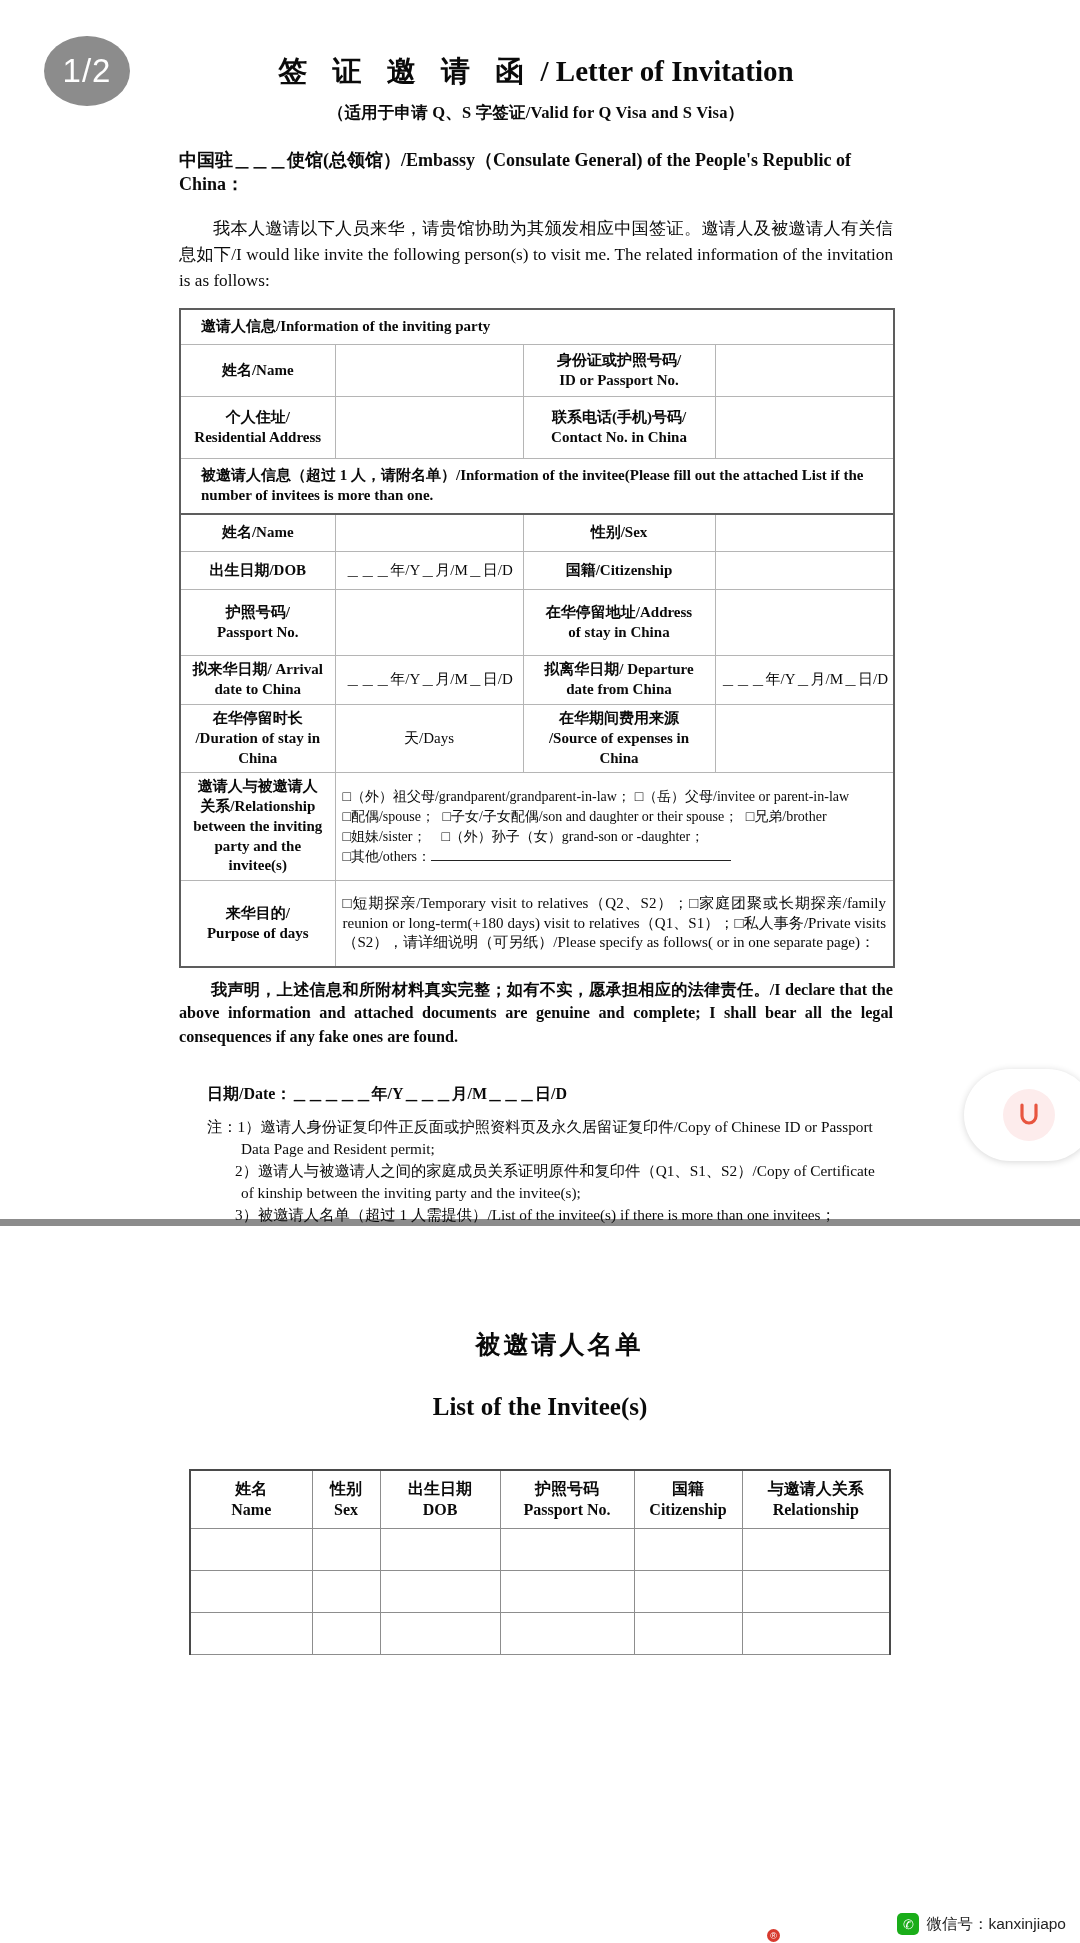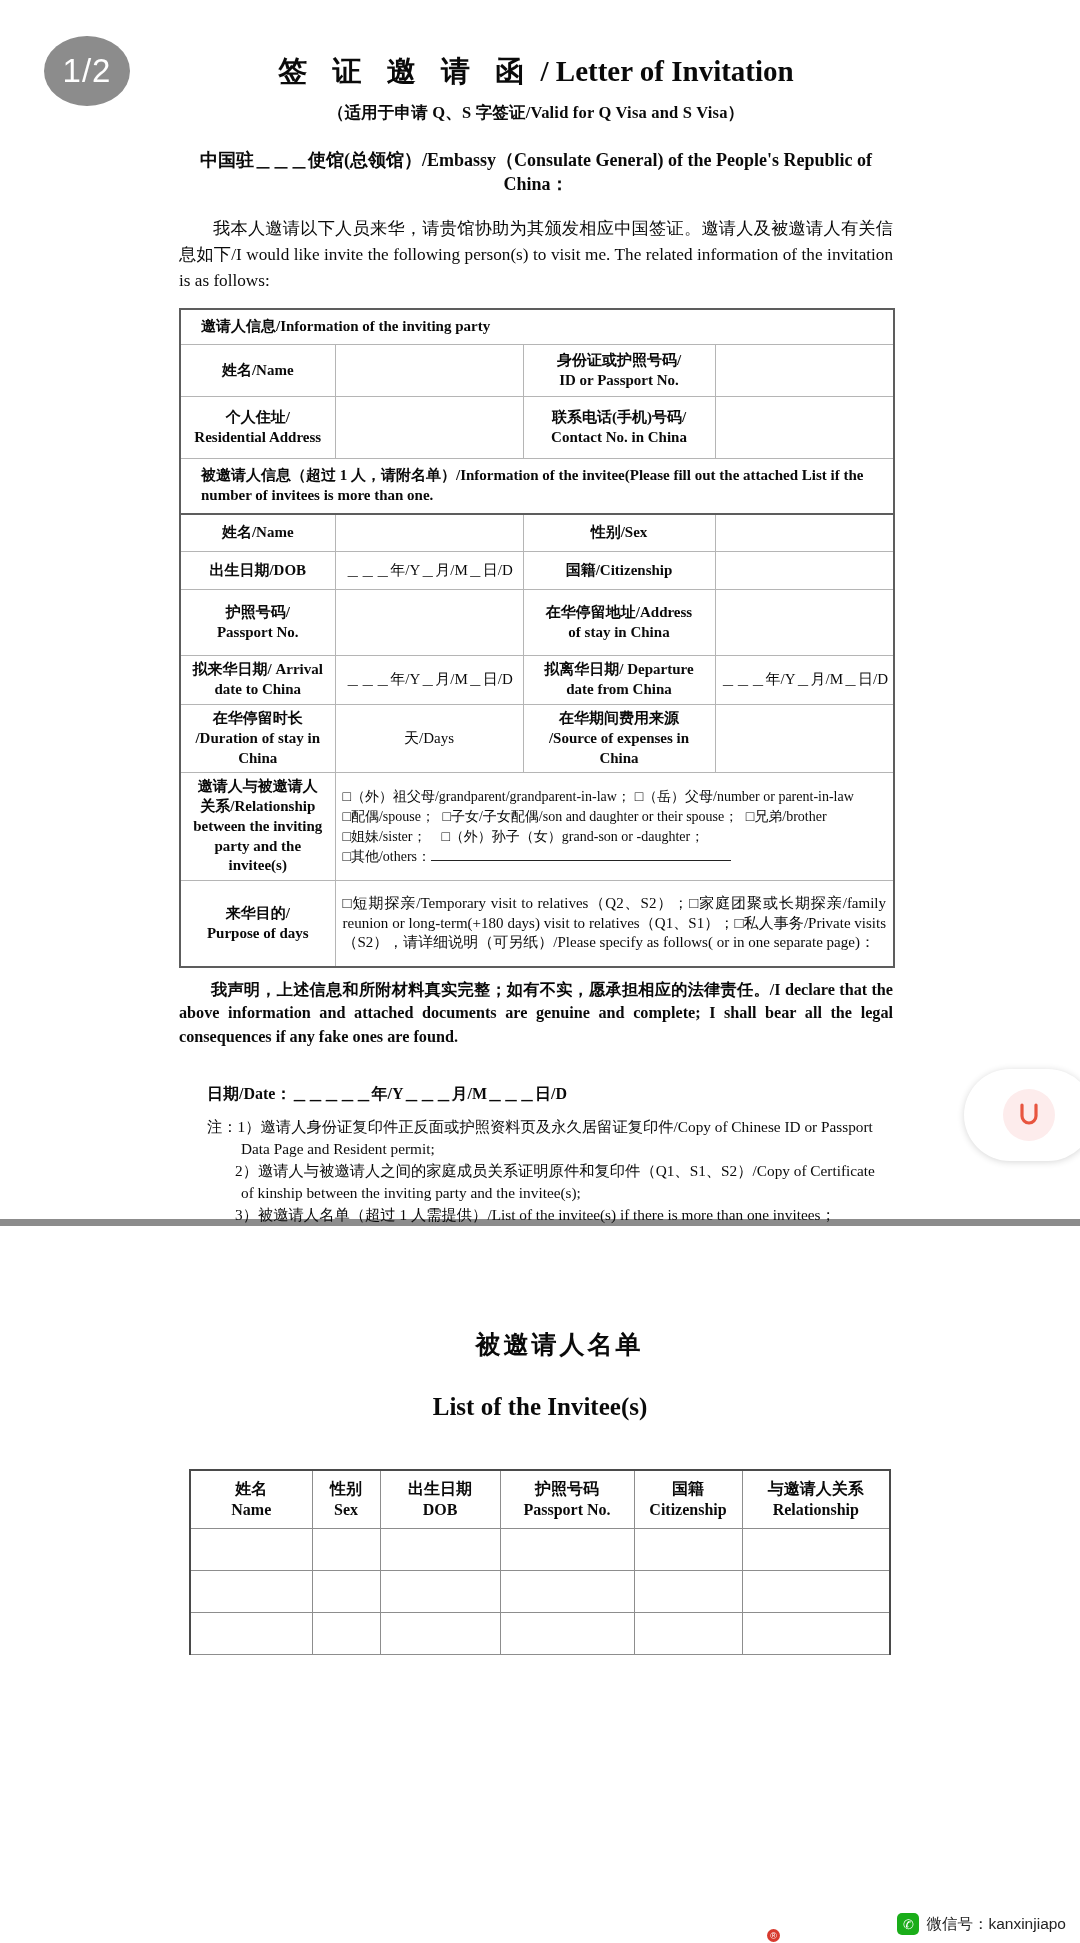--- a/index.html
+++ b/index.html
@@ -57,21 +57,20 @@
     letter-spacing: 0.2px;
   }
 
   .body-wrap { width: 714px; margin: 0 auto; padding-top: 24px; }
 
   .addr-line {
     font-size: 18px;
     font-weight: bold;
     letter-spacing: 0px;
     margin-bottom: 20px;
-    text-align: center;
   }
 
   .intro {
     font-size: 17.2px;
     line-height: 1.52;
     text-align: justify;
     text-indent: 34px;
     margin-top: 17px;
   }
 
@@ -362,21 +361,21 @@
         <tr>
           <td class="lbl-sm thick-l" style="height:96px">
             <span>邀请人与被邀请人</span><br>
             <span>关系/Relationship</span><br>
             <span>between the inviting</span><br>
             <span>party and the</span><br>
             <span>invitee(s)</span>
           </td>
           <td class="chk-cell thick-r" colspan="3">
             <span class="chk">□（外）祖父母/grandparent/grandparent-in-law；</span>
-            <span class="chk">□（岳）父母/number or parent-in-law</span><br>
+            <span class="chk">□（岳）父母/invitee or parent-in-law</span><br>
             <span class="chk">□配偶/spouse；</span>&nbsp;
             <span class="chk">□子女/子女配偶/son and daughter or their spouse；</span>&nbsp;
             <span class="chk">□兄弟/brother</span><br>
             <span class="chk">□姐妹/sister；</span>&nbsp;&nbsp;&nbsp;
             <span class="chk">□（外）孙子（女）grand-son or -daughter；</span><br>
             <span class="chk">□其他/others：</span><span class="ul-blank"></span>
           </td>
         </tr>
 
         <tr>

